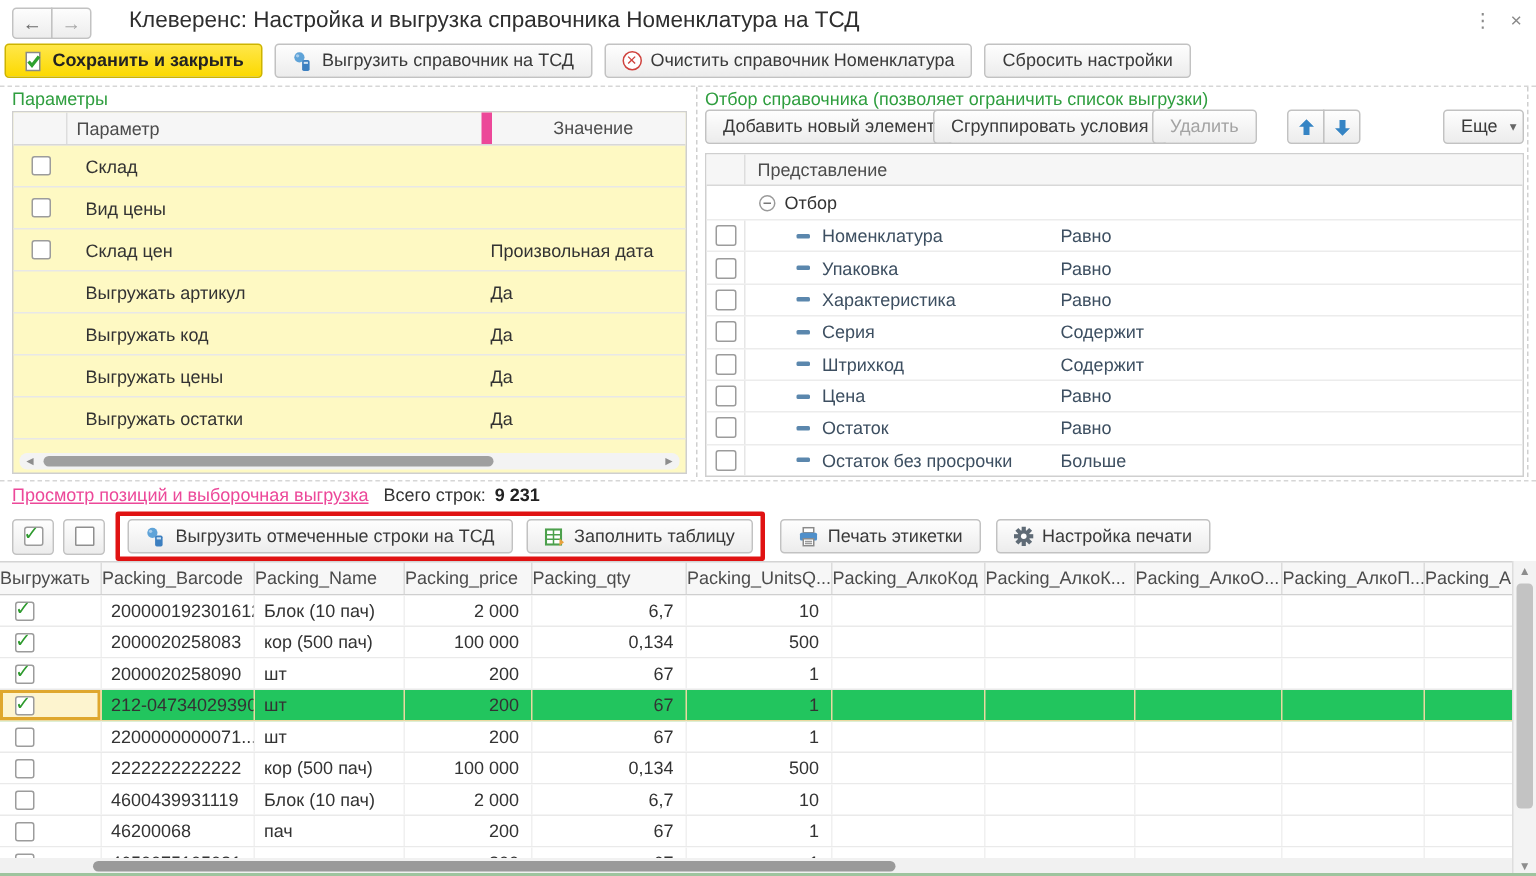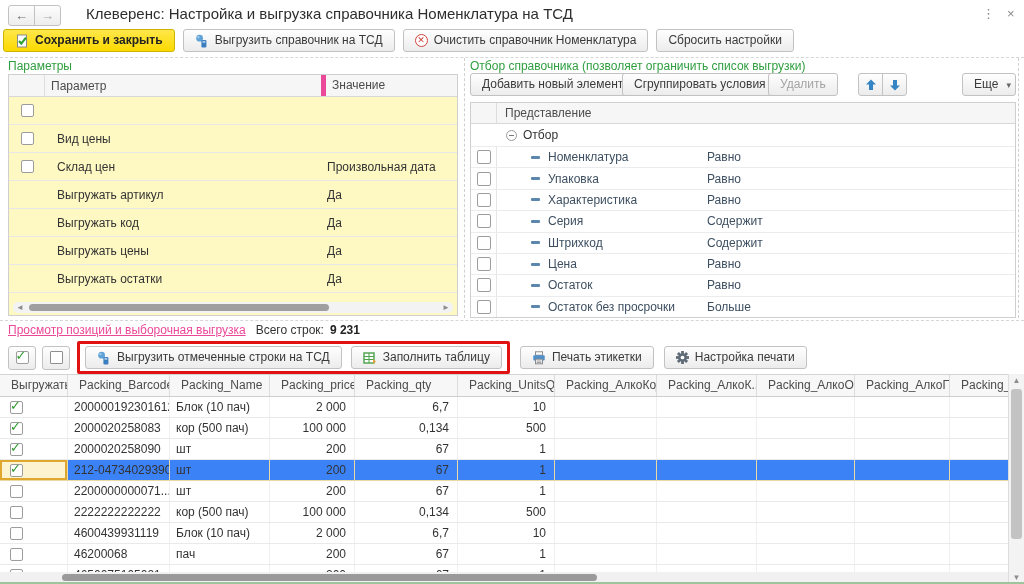--- a/index.html
+++ b/index.html
@@ -36,21 +36,21 @@
   
   .sec-title{position:absolute;font-size:12px;color:#2f9e3f;white-space:nowrap;}
 
   
   .ptable{position:absolute;left:8px;top:74px;width:450px;height:242px;border:1px solid #cfcfcf;
     box-sizing:border-box;background:#fef9c3;}
   .phead{display:flex;height:21px;background:#f6f6f6;border-bottom:1px solid #d8d8d8;
     color:#4c4c4c;align-items:center;}
   .phead .ph0{width:36px;height:100%;border-right:1px solid #ddd;box-sizing:border-box;}
   .phead .ph1{width:276px;padding-left:6px;box-sizing:border-box;}
-  .phead .ph2{flex:1;padding-left:6px;border-left:5px solid #ec4899;height:100%;line-height:21px;box-sizing:border-box;}
+  .phead .ph2{flex:1;padding-left:6px;border-left:7px solid #ec4899;height:100%;line-height:21px;box-sizing:border-box;text-align:center;}
   .prow{display:flex;height:27px;border-bottom:1px solid #e8e8e8;align-items:center;}
   .prow .pc0{width:36px;display:flex;justify-content:center;}
   .prow .pc1{width:276px;padding-left:12px;box-sizing:border-box;color:#333;}
   .prow .pc2{flex:1;padding-left:6px;color:#333;}
   .pscroll{position:absolute;left:4px;right:4px;bottom:2px;height:11px;background:#f3f3f3;border-radius:5px;}
   .pscroll .thumb{position:absolute;left:16px;width:300px;top:2px;height:7px;background:#9f9f9f;border-radius:4px;}
   .sarr{position:absolute;font-size:8px;color:#8d8d8d;top:0;line-height:11px;}
 
   
   .fbtn{position:absolute;top:73px;}
@@ -89,25 +89,25 @@
   .smallbtn + .smallbtn{margin-left:6px;}
   .dualbox{position:relative;width:11px;height:11px;border:1px solid #8f8f8f;background:#fff;border-radius:1px;}
   .dualbox::before{content:"";position:absolute;left:2px;top:2px;width:10px;height:10px;
     background:#dcdcdc;border:1px solid #b5b5b5;z-index:-1;}
   .red-group{margin-left:7px;display:flex;gap:9px;border:3px solid #e01212;padding:2px 5px;border-radius:2px;}
   .gap{width:10px;}
 
   
   .ghead{position:absolute;left:0;top:374px;width:1008px;height:23px;background:#f7f7f7;
     border-top:1px solid #d4d4d4;border-bottom:1px solid #cfcfcf;display:flex;box-sizing:border-box;color:#4c4c4c;}
-  .gh{padding-left:11px;line-height:21px;border-right:1px solid #dcdcdc;box-sizing:border-box;
+  .gh{padding-left:0;line-height:21px;border-right:1px solid #dcdcdc;box-sizing:border-box;
     overflow:hidden;white-space:nowrap;}
   .grows{position:absolute;left:0;top:397px;width:1008px;}
   .grow{display:flex;height:21px;border-bottom:1px solid #eaeaea;box-sizing:border-box;background:#fff;}
-  .grow.sel{background:#3b82f6;border-bottom-color:#ead9a2;}
+  .grow.sel{background:#22c55e;border-bottom-color:#ead9a2;}
   .gc{border-right:1px solid #f0f0f0;box-sizing:border-box;overflow:hidden;white-space:nowrap;
     display:flex;align-items:center;}
   .grow.sel .gc{border-right-color:#ead9a2;}
   .gc.t{padding-left:6px;}
   .gc.num{justify-content:flex-end;padding-right:8px;}
   .gc.ck{justify-content:flex-start;padding-left:10px;}
   .gc.cur{box-shadow:inset 0 0 0 2px #dfa72e;background:#fdf4cf;}
   .c0{width:68px;} .c1{width:102px;} .c2{width:100px;} .c3{width:85px;} .c4{width:103px;}
   .c5{width:97px;} .c6{width:102px;} .c7{width:100px;} .c8{width:98px;} .c9{width:95px;} .c10{width:58px;border-right:none;}
 
@@ -175,20 +175,21 @@
   <div class="ptable">
     <div class="phead">
       <div class="ph0"></div>
       <div class="ph1">Параметр</div>
       <div class="ph2">Значение</div>
     </div>
     <div class="prow">
       <div class="pc0">
           <span class="cb"></span>
         </div>
+      <div class="pc1">Склад</div>
       <div class="pc2"></div>
     </div>
     <div class="prow">
       <div class="pc0">
           <span class="cb"></span>
         </div>
       <div class="pc1">Вид цены</div>
       <div class="pc2"></div>
     </div>
     <div class="prow">

